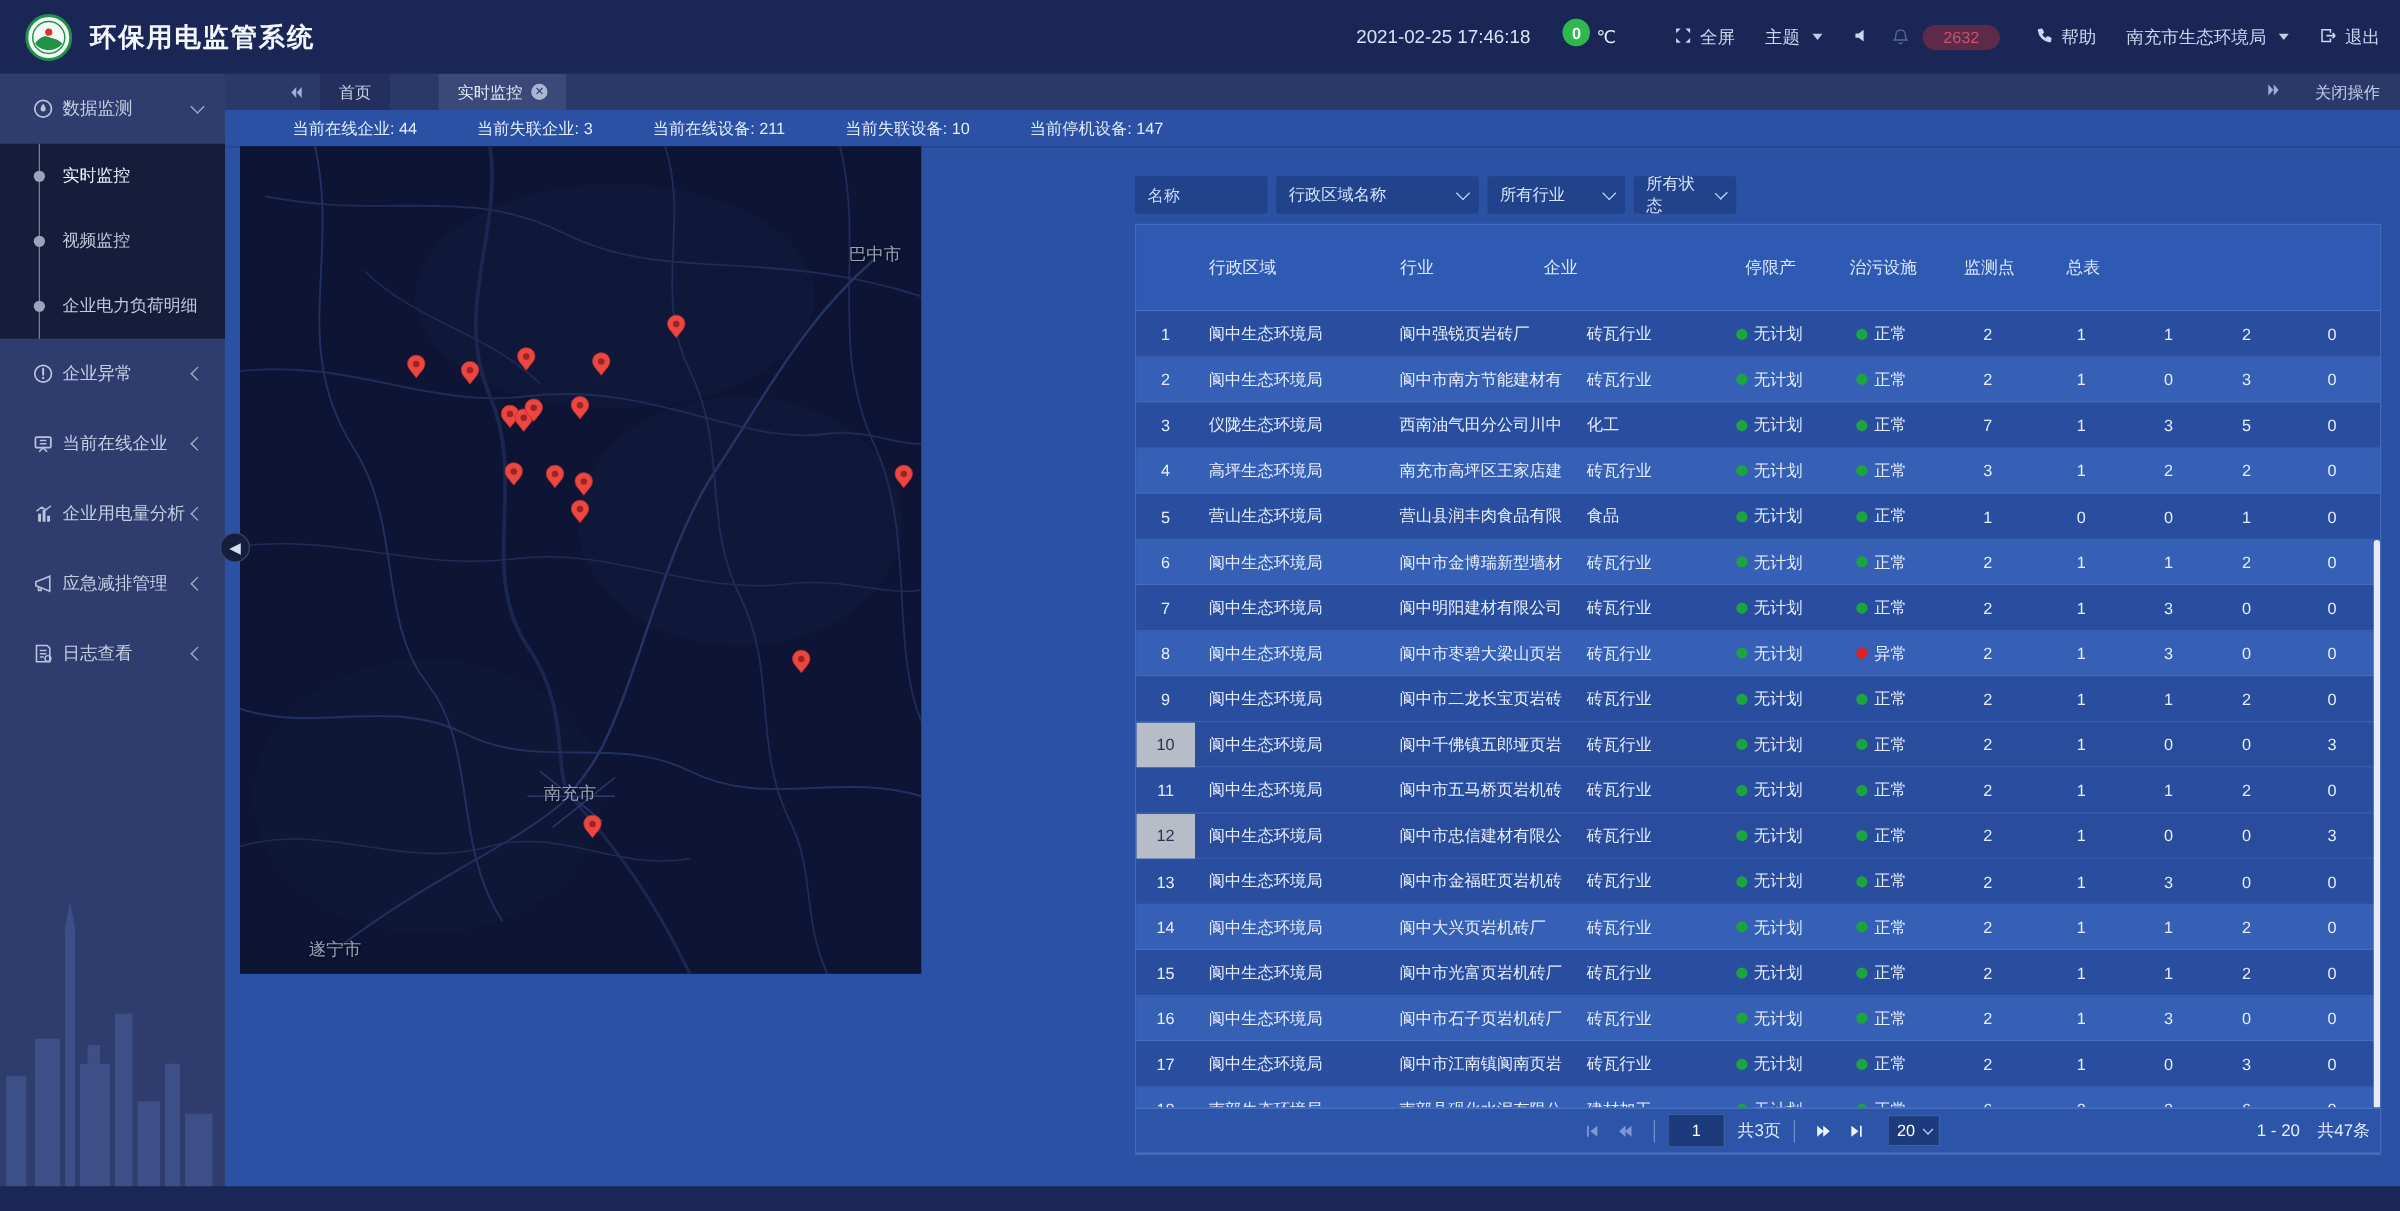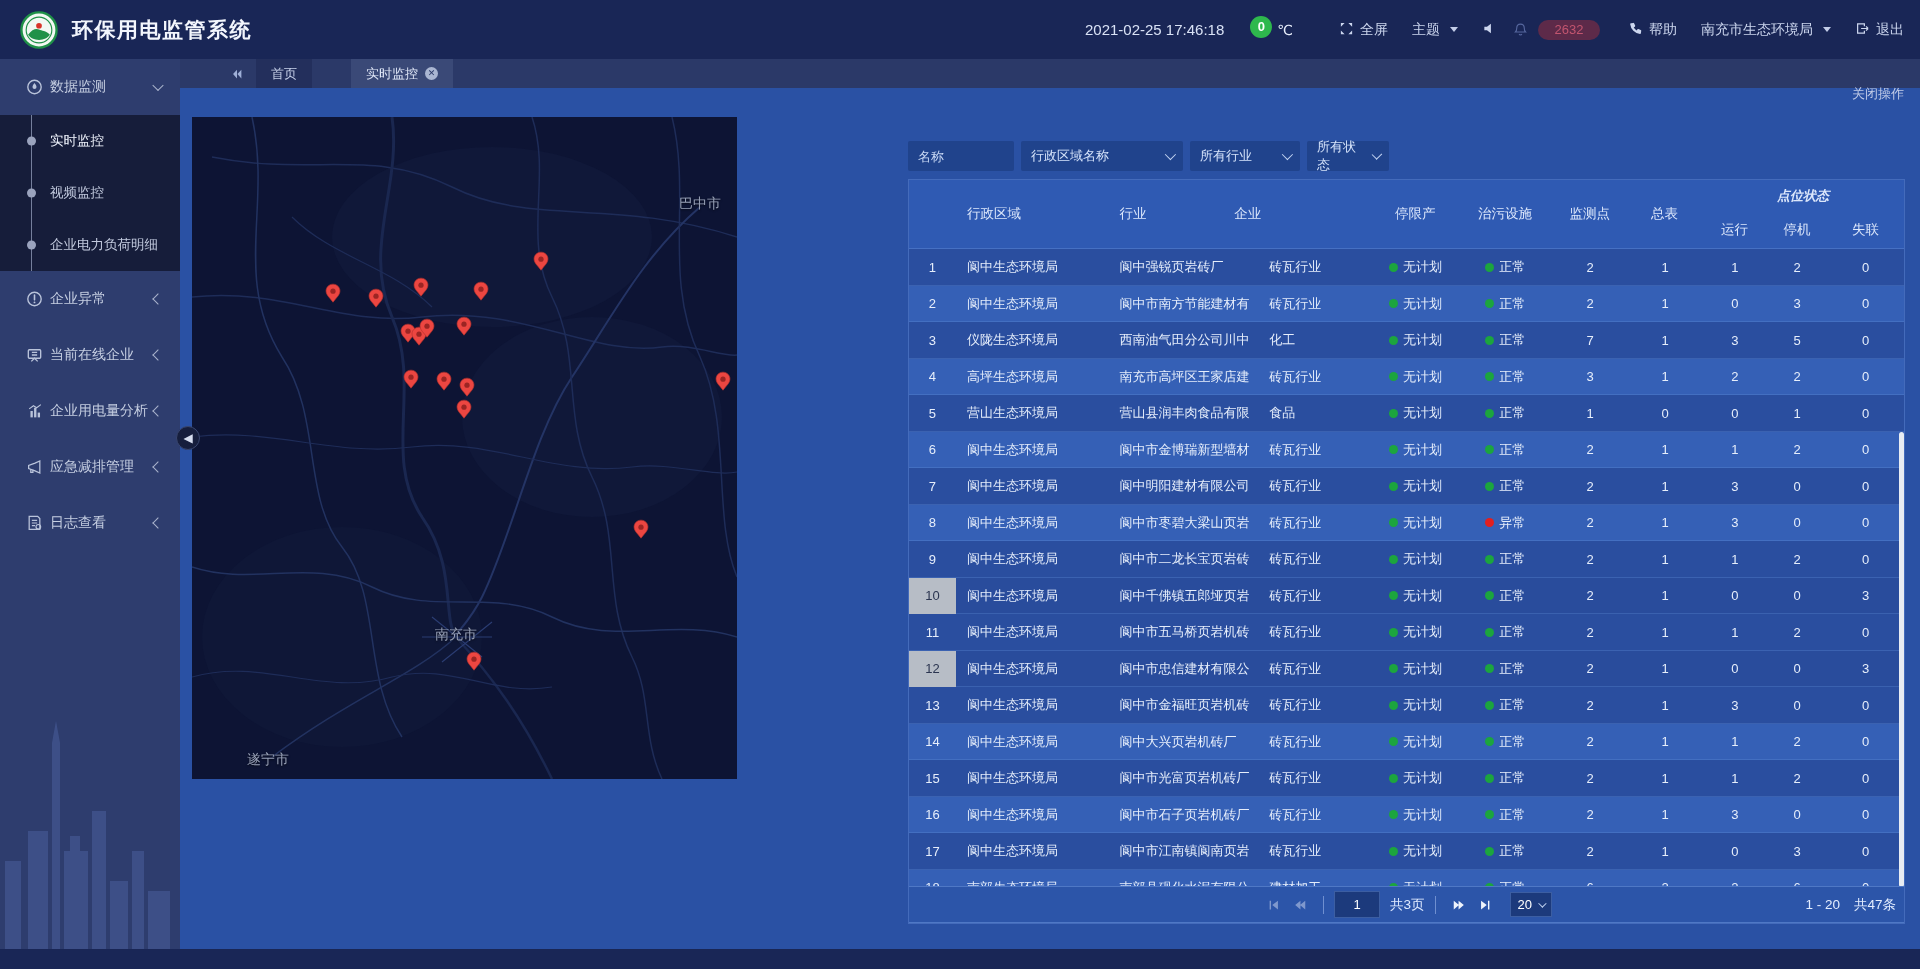--- a/index.html
+++ b/index.html
@@ -43,21 +43,21 @@
 
   
   .tabbar{position:absolute;left:180px;top:59px;right:0;height:29px;background:#2b3968;
     display:flex;align-items:center;z-index:4;color:#c6d0e8;font-size:13px;}
   .tab-scroll{margin-left:50px;color:#9fb0d8;display:flex;cursor:pointer;}
   .tabs-wrap{display:flex;height:29px;margin-left:12px;gap:37px;}
   .tab{display:flex;align-items:center;gap:7px;padding:0 15px;background:#232f5c;margin-right:2px;cursor:pointer;}
   .tab.active{background:#3a4977;color:#e1e8f8;}
   .tab-close{width:13px;height:13px;border-radius:50%;background:#aab6d2;color:#2b3968;font-size:9px;
     line-height:13px;text-align:center;cursor:pointer;}
-  .tab-right{margin-left:auto;display:flex;gap:26px;padding-right:16px;color:#c3cde8;flex-direction:column;}
+  .tab-right{margin-left:auto;display:flex;gap:26px;padding-right:16px;color:#c3cde8;}
 
   
   .content{position:absolute;left:180px;top:88px;right:0;bottom:0;background:#2a51a4;}
   .statsbar{height:29px;display:flex;align-items:center;gap:48px;padding-left:54px;
     font-size:13px;color:#e3edff;border-bottom:1px solid rgba(12,28,70,.25);}
 
   
   .map{position:absolute;left:12px;top:29px;width:545px;height:662px;background:#0d1434;overflow:hidden;}
   .map-label{position:absolute;transform:translate(-50%,-50%);color:#99a2b8;font-size:14px;
     text-shadow:0 1px 2px rgba(0,0,0,.6);white-space:nowrap;}
@@ -305,20 +305,27 @@
       <span class="tab-scroll" style="margin-left:0;">
         <svg viewBox="0 0 16 16" width="14" height="14" fill="currentColor">
             <path d="M8 3v10l4.5-5ZM3 3v10l4.5-5Z"></path>
           </svg>
       </span>
       <span>关闭操作</span>
     </div>
   </div>
 
   <div class="content">
+    <div class="statsbar" id="statsbar">
+        <span>当前在线企业: 44</span>
+        <span>当前失联企业: 3</span>
+        <span>当前在线设备: 211</span>
+        <span>当前失联设备: 10</span>
+        <span>当前停机设备: 147</span>
+      </div>
 
     <div class="map">
       <svg id="map-roads" width="545" height="662" viewBox="0 0 545 662" style="position:absolute;left:0;top:0;">
         <ellipse cx="400" cy="300" rx="130" ry="100" fill="#101839"></ellipse>
         <ellipse cx="150" cy="520" rx="140" ry="110" fill="#0f1737"></ellipse>
         <ellipse cx="300" cy="120" rx="160" ry="90" fill="#101839"></ellipse>
       <path d="M20,40 C120,60 180,30 260,70 C340,110 420,80 545,120" stroke="#1e2c58" stroke-width="1.5" fill="none"></path>
           <path d="M0,180 C90,170 150,210 230,200 C330,188 400,240 470,230 C500,226 530,240 545,238" stroke="#1e2c58" stroke-width="1.5" fill="none"></path>
           <path d="M60,0 C80,90 40,160 90,240 C130,300 110,380 150,430 C190,480 170,560 210,620" stroke="#223260" stroke-width="1.5" fill="none"></path>
           <path d="M200,0 C210,70 170,130 200,200 C230,270 190,340 230,400 C265,450 250,500 264,520" stroke="#1a2750" stroke-width="3" fill="none"></path>
@@ -424,28 +431,20 @@
       <div class="table">
         <div class="thead" id="thead">
             <div class="th c0 center"></div>
             <div class="th c1 left">行政区域</div>
             <div class="th c3 left">行业</div>
             <div class="th c2 left">企业</div>
             <div class="th c4 center">停限产</div>
             <div class="th c5 center">治污设施</div>
             <div class="th c6 center">监测点</div>
             <div class="th c7 center">总表</div>
-            <div class="group-col">
-              <div class="group-title">点位状态</div>
-              <div class="group-row">
-                <div class="th-sub c8">运行</div>
-                <div class="th-sub c9">停机</div>
-                <div class="th-sub c10">失联</div>
-              </div>
-            </div>
           </div>
         <div class="tbody" id="tbody">
 
         <div class="trow">
               <div class="td c0 center">
                 <span class="numbox">1</span>
               </div>
               <div class="td c1 left">阆中生态环境局</div>
               <div class="td c2 left">阆中强锐页岩砖厂</div>
               <div class="td c3 left">砖瓦行业</div>

